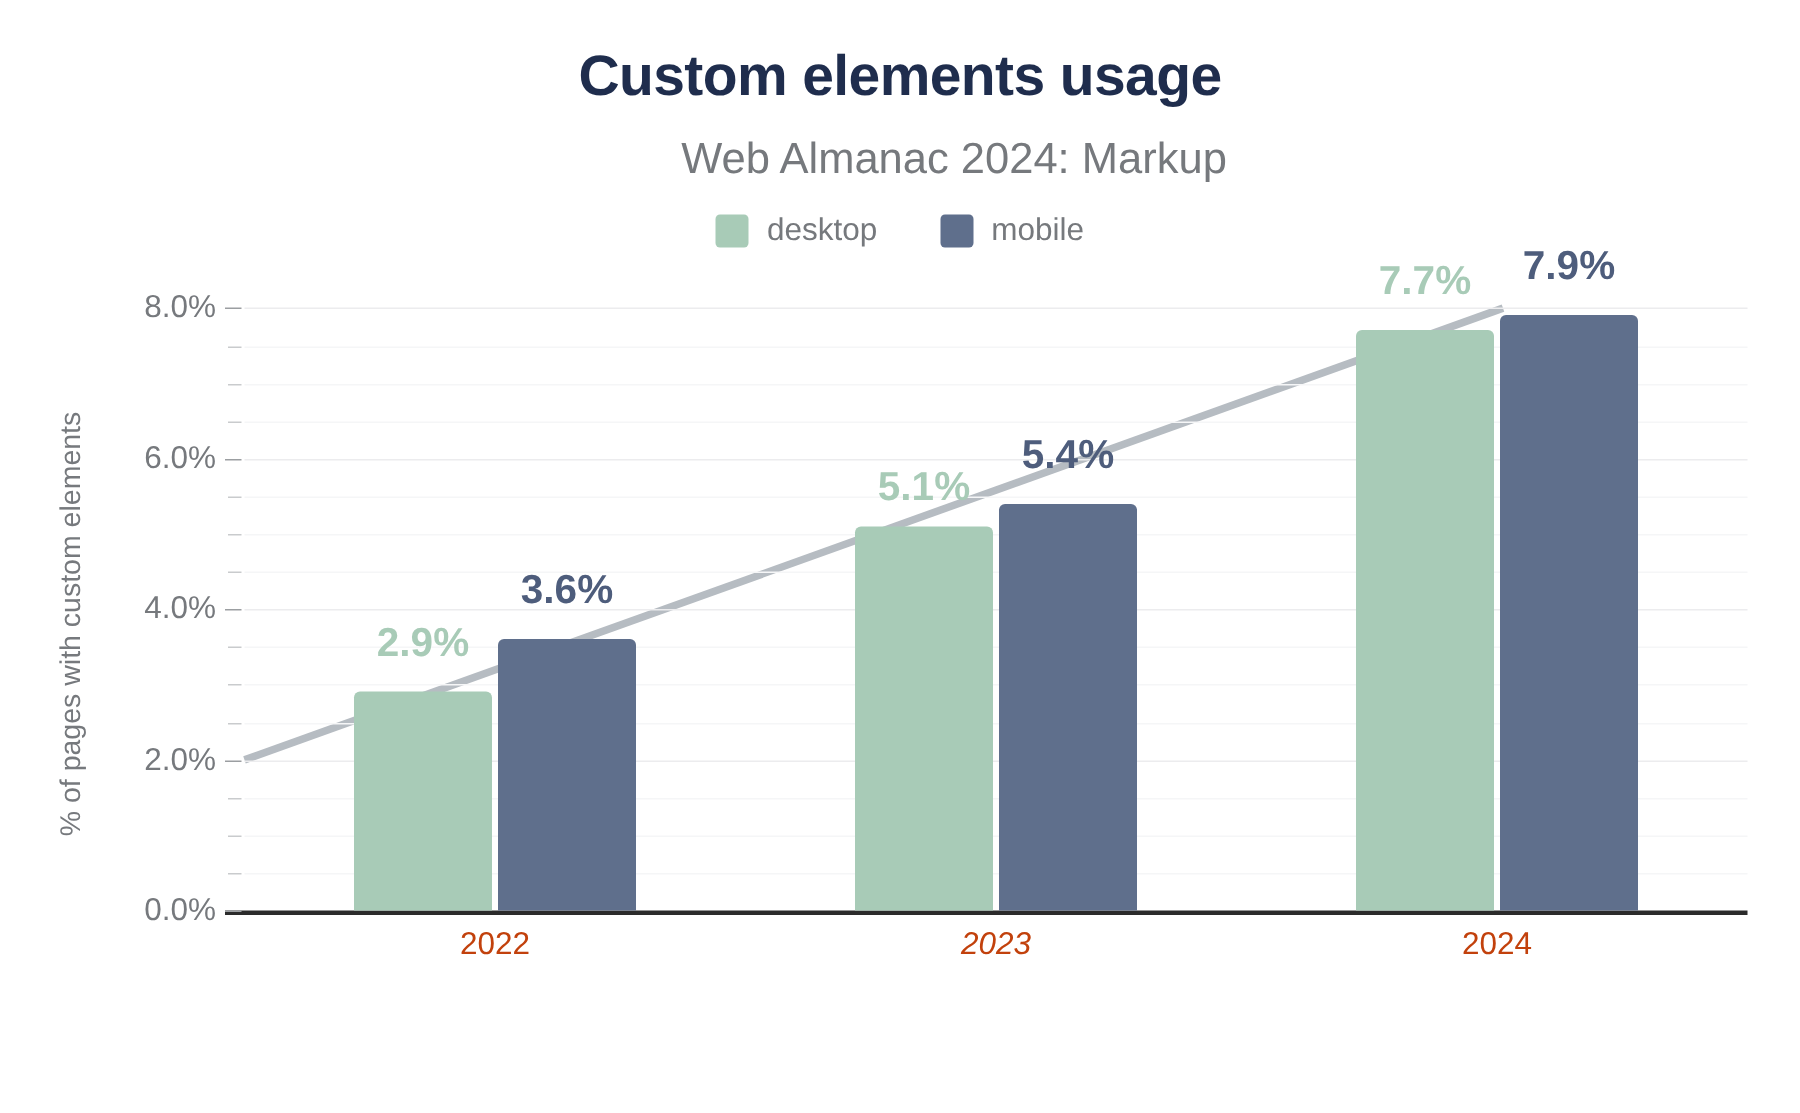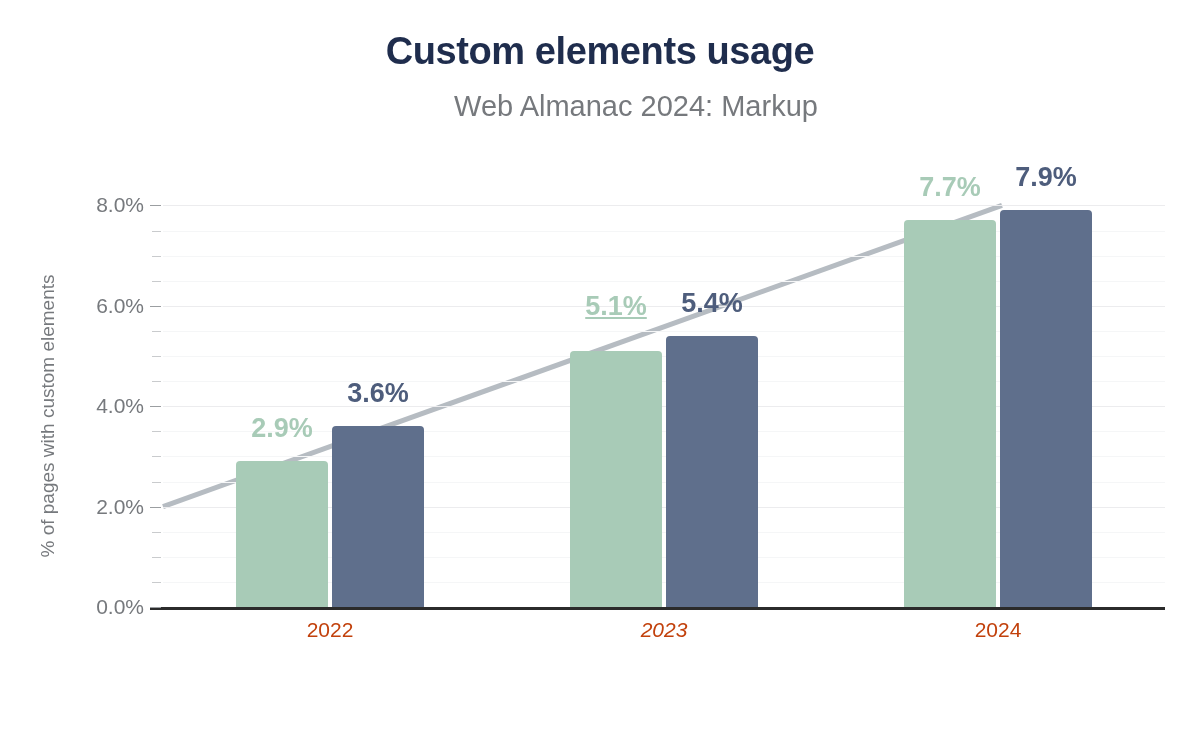--- a/index.html
+++ b/index.html
@@ -182,20 +182,30 @@
 </style>
 </head>
 <body>
 
 <div id="chart-root">
 
   <div class="chart-title">Custom elements usage</div>
 
   <div class="chart-subtitle">Web Almanac 2024: Markup</div>
 
+  <div class="legend" id="legend">
+      <div class="legend-item">
+        <span class="legend-swatch" style="background: rgb(168, 203, 183);"></span>
+        <span class="legend-label">desktop</span>
+      </div>
+      <div class="legend-item">
+        <span class="legend-swatch" style="background: rgb(95, 111, 140);"></span>
+        <span class="legend-label">mobile</span>
+      </div>
+    </div>
 
   <svg id="trendline-svg">
     <line id="trendline" stroke="#b6bcc2" stroke-width="5" stroke-linecap="butt" x1="163" y1="506.6" x2="1002" y2="205.39999999999998"></line>
   </svg>
 
   <div id="plot"></div>
 
   <div id="axis-layer">
     <div id="xaxis-line"></div>
   </div>
@@ -240,21 +250,21 @@
     <div class="ytick-label" style="top: 506.6px;">2.0%</div>
     <div class="ytick-label" style="top: 406.2px;">4.0%</div>
     <div class="ytick-label" style="top: 305.8px;">6.0%</div>
     <div class="ytick-label" style="top: 205.4px;">8.0%</div>
     <div class="bar desktop" style="left: 236px; top: 461.42px; width: 92px; height: 145.58px;"></div>
     <div class="bar-label desktop" style="left: 282px; top: 413.42px;">2.9%</div>
     <div class="bar mobile" style="left: 332px; top: 426.28px; width: 92px; height: 180.72px;"></div>
     <div class="bar-label mobile" style="left: 378px; top: 378.28px;">3.6%</div>
     <div class="xcat-label" style="left: 330px;">2022</div>
     <div class="bar desktop" style="left: 570px; top: 350.98px; width: 92px; height: 256.02px;"></div>
-    <div class="bar-label desktop" style="left: 616px; top: 291px; text-decoration: underline;">5.1%</div>
+    <div class="bar-label desktop" style="left: 616px; top: 309px;">5.1%</div>
     <div class="bar mobile" style="left: 666px; top: 335.92px; width: 92px; height: 271.08px;"></div>
     <div class="bar-label mobile" style="left: 712px; top: 287.92px;">5.4%</div>
     <div class="xcat-label" style="left: 664px; font-style: italic;">2023</div>
     <div class="bar desktop" style="left: 904px; top: 220.46px; width: 92px; height: 386.54px;"></div>
     <div class="bar-label desktop" style="left: 950px; top: 172.46px;">7.7%</div>
     <div class="bar mobile" style="left: 1000px; top: 210.42px; width: 92px; height: 396.58px;"></div>
     <div class="bar-label mobile" style="left: 1046px; top: 162.42px;">7.9%</div>
     <div class="xcat-label" style="left: 998px;">2024</div>
   </div>
 

